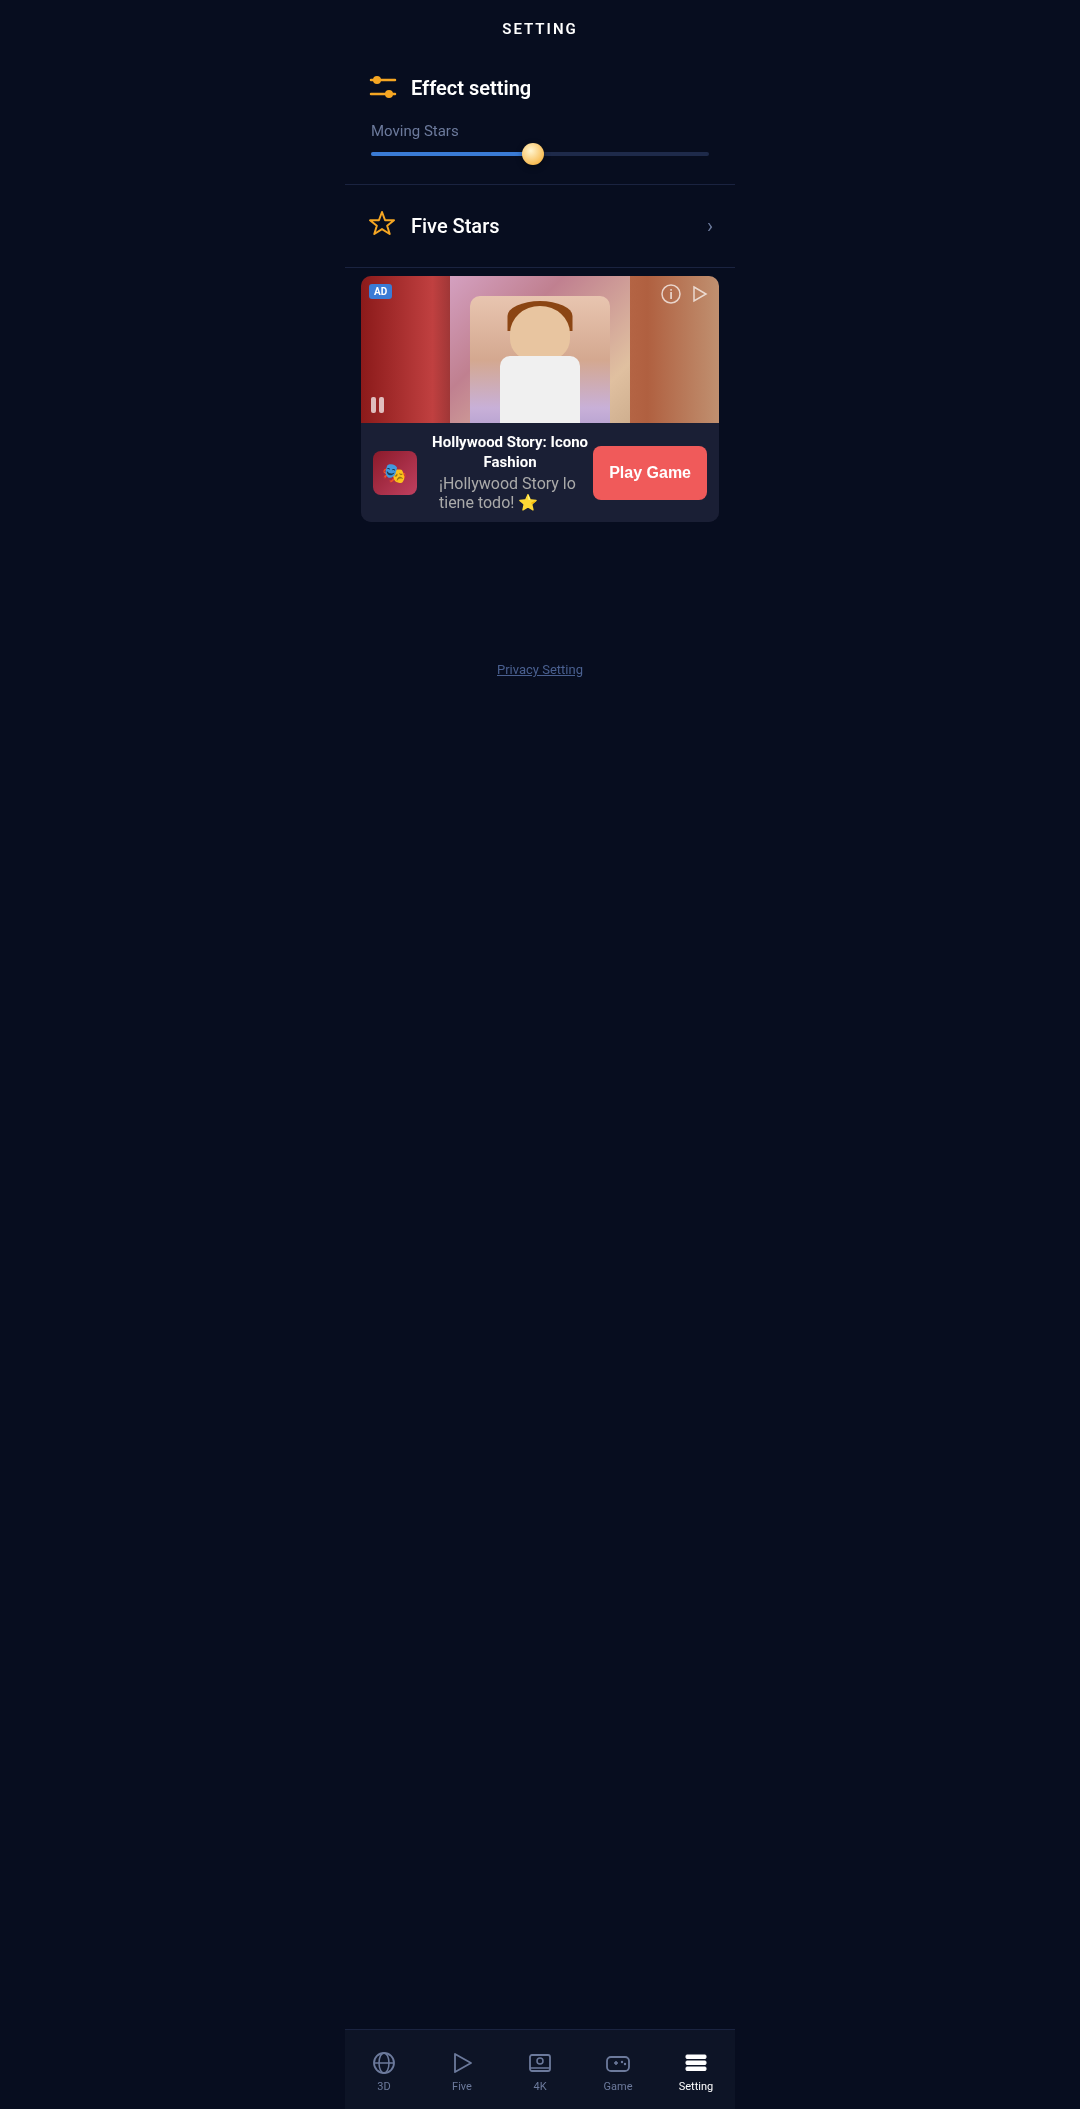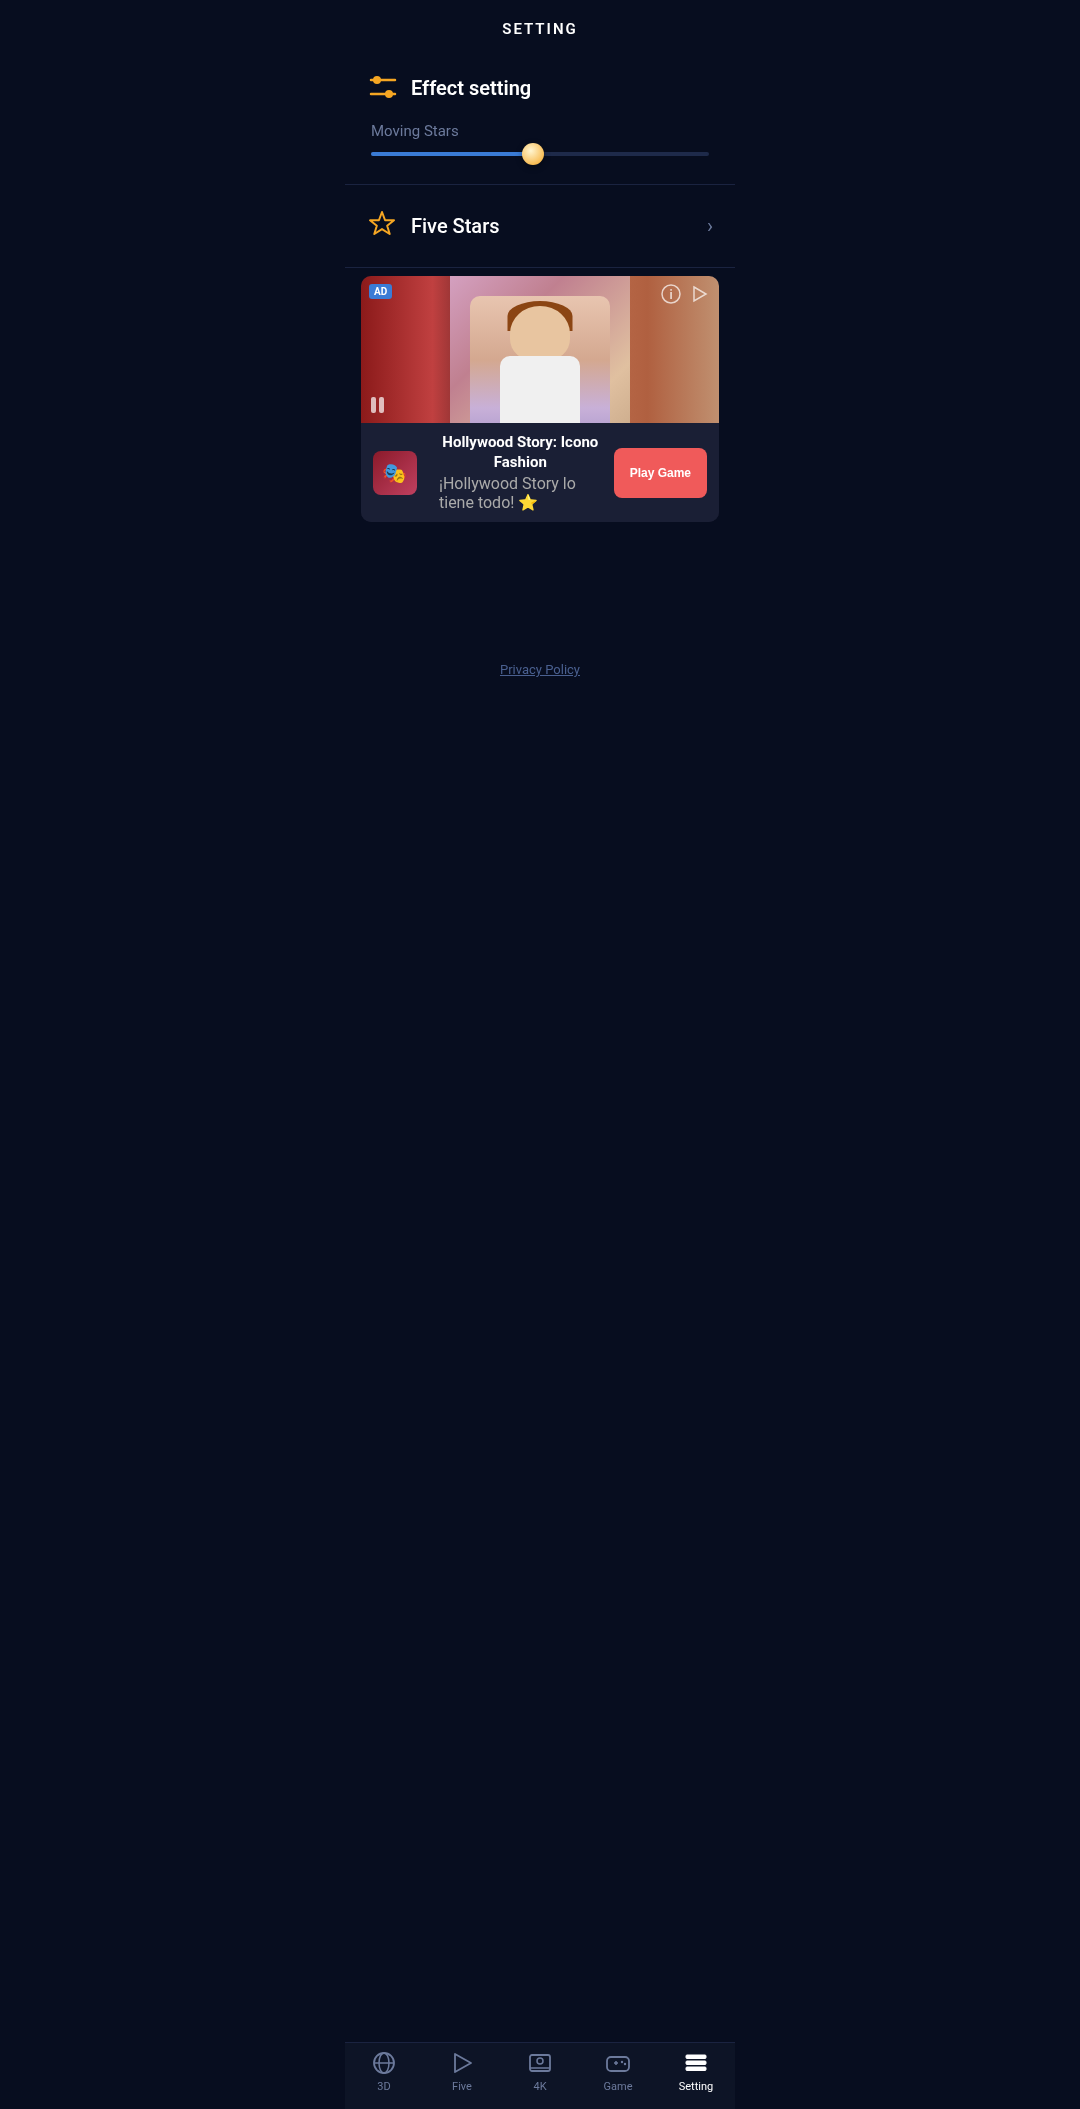--- a/index.html
+++ b/index.html
@@ -293,21 +293,21 @@
       margin-top: 2px;
       margin-left: 12px;
     }
 
     .ad-play-btn {
       background: #f05a5a;
       color: #ffffff;
       border: none;
       border-radius: 8px;
       padding: 18px 16px;
-      font-size: 12px;
+      font-size: 16px;
       font-weight: 700;
       cursor: pointer;
       white-space: nowrap;
     }
 
     
     .version-info {
       text-align: center;
       padding: 40px 0 12px;
       color: #4a5572;
@@ -327,21 +327,21 @@
     .bottom-nav {
       position: fixed;
       bottom: 0;
       left: 50%;
       transform: translateX(-50%);
       width: 390px;
       background: #0d1426;
       display: flex;
       justify-content: space-around;
       align-items: flex-end;
-      padding: 7px 0 16px;
+      padding: 20px 0 16px;
       border-top: 1px solid #1a2340;
     }
 
     .nav-item {
       display: flex;
       flex-direction: column;
       align-items: center;
       gap: 4px;
       cursor: pointer;
       min-width: 60px;
@@ -474,21 +474,21 @@
           <div class="ad-game-title">Hollywood Story: Icono Fashion</div>
           <div class="ad-game-subtitle">¡Hollywood Story lo tiene todo! ⭐</div>
         </div>
       </div>
       <button class="ad-play-btn">Play Game</button>
     </div>
   </div>
 
   <div class="content-spacer"></div>
 
-  <div class="privacy-link">Privacy Policy</div>
+  <div class="privacy-link">Privacy Setting</div>
 
 </div>
 
 <nav class="bottom-nav">
 
   <div class="nav-item">
     <div class="nav-icon">
       <svg viewBox="0 0 26 26" fill="none" xmlns="http://www.w3.org/2000/svg">
         <circle cx="13" cy="13" r="10" stroke="#6c7a9c" stroke-width="1.8" fill="none"></circle>
         <ellipse cx="13" cy="13" rx="5" ry="10" stroke="#6c7a9c" stroke-width="1.5" fill="none"></ellipse>

